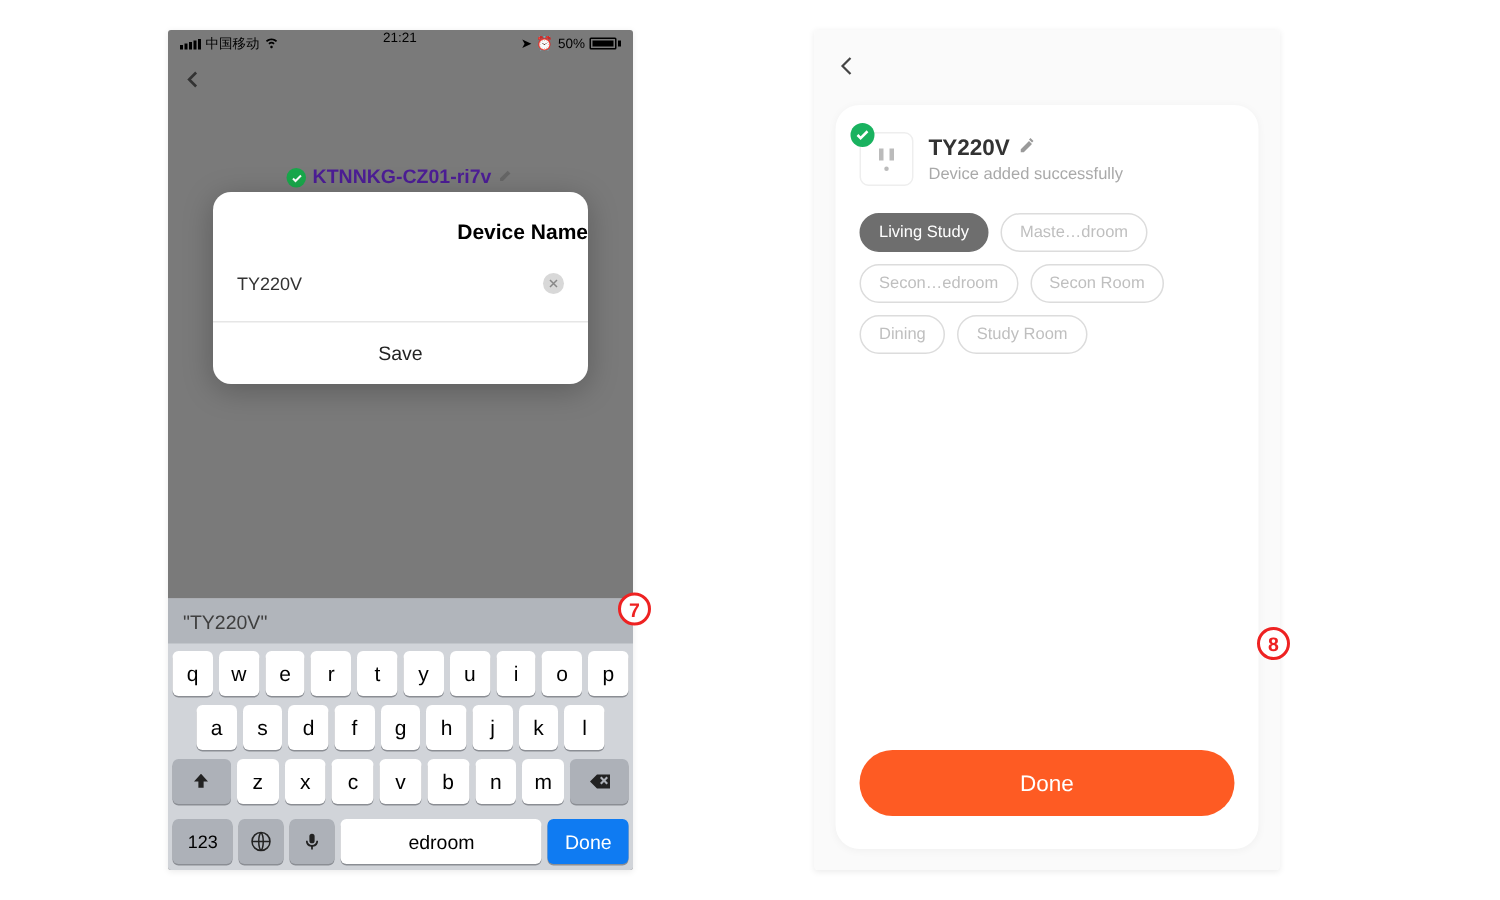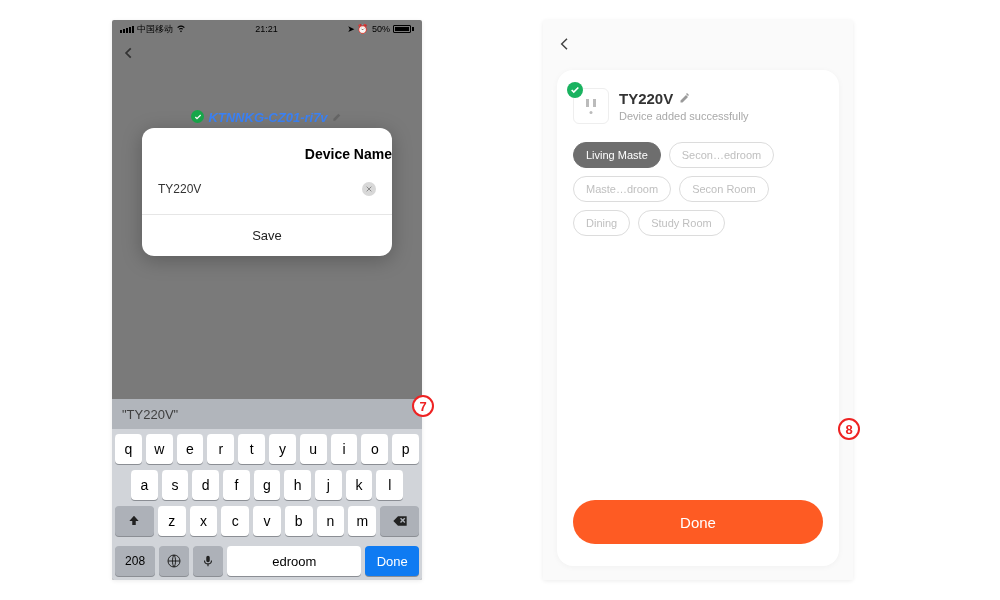--- a/index.html
+++ b/index.html
@@ -4,35 +4,35 @@
   <style>
     * { margin: 0; padding: 0; box-sizing: border-box; font-family: -apple-system, BlinkMacSystemFont, "Helvetica Neue", Arial, sans-serif; }
     body { background: #fff; width: 1000px; height: 600px; position: relative; overflow: hidden; }
 
     .phone { position: absolute; top: 20px; width: 310px; height: 560px; background: #fff; border-radius: 2px; overflow: hidden; box-shadow: 0 1px 4px rgba(0,0,0,0.08); }
     .phone-left { left: 112px; }
     .phone-right { left: 543px; }
 
     
     .dim-bg { position: absolute; inset: 0; background: #7a7a7a; }
-    .status-bar { position: absolute; top: 0; left: 0; right: 0; height: 18px; display: flex; align-items: center; justify-content: space-between; padding: 0 8px; font-size: 9px; color: #000; z-index: 5; }
+    .status-bar { position: absolute; top: 0; left: 0; right: 0; height: 18px; display: flex; justify-content: space-between; padding: 0 8px; font-size: 9px; color: #000; z-index: 5; }
     .status-left { display: flex; align-items: center; gap: 3px; }
     .status-right { display: flex; align-items: center; gap: 3px; }
     .signal-dots { display: inline-flex; gap: 1px; align-items: flex-end; }
     .signal-dots span { width: 2px; background: #000; }
     .signal-dots span:nth-child(1){height:3px}.signal-dots span:nth-child(2){height:4px}.signal-dots span:nth-child(3){height:5px}.signal-dots span:nth-child(4){height:6px}.signal-dots span:nth-child(5){height:7px}
     .battery { display: inline-flex; align-items: center; }
     .battery-shell { width: 18px; height: 8px; border: 1px solid #000; border-radius: 1px; position: relative; }
     .battery-shell::after { content:""; position:absolute; left:1px; top:1px; bottom:1px; width: 90%; background:#000; }
     .battery-tip { width: 2px; height: 4px; background:#000; margin-left:1px; }
 
     .back-chevron { position: absolute; top: 26px; left: 10px; width: 14px; height: 14px; z-index:4; }
     .back-chevron svg { width: 14px; height: 14px; }
 
-    .bg-device-line { position: absolute; top: 90px; left: 0; right: 0; text-align: center; font-size: 13px; font-weight: 600; color: #3b82f6; z-index:1; display:flex; justify-content:center; align-items:flex-start; gap:4px;font-style:italic;}
+    .bg-device-line { position: absolute; top: 90px; left: 0; right: 0; text-align: center; font-size: 13px; font-weight: 600; color: #4c1d95; z-index:1; display:flex; justify-content:center; align-items:flex-end; gap:4px;}
     .bg-device-check { width:13px; height:13px; border-radius:50%; background:#18a84b; display:inline-flex; align-items:center; justify-content:center; }
     .bg-device-check svg { width:8px; height:8px; }
 
     .modal { position: absolute; top: 108px; left: 30px; right: 30px; background: #fff; border-radius: 12px; z-index: 6; box-shadow: 0 4px 20px rgba(0,0,0,0.25); overflow: hidden; }
     .modal-title { text-align: right; font-size: 14px; font-weight: 600; padding: 18px 0 14px; }
     .modal-input-row { display: flex; align-items: center; padding: 6px 16px 18px; }
     .modal-input { flex: 1; font-size: 12px; color: #333; border: none; outline: none; background: transparent; }
     .clear-btn { width: 14px; height: 14px; border-radius: 50%; background: #d8d8d8; display: inline-flex; align-items: center; justify-content: center; }
     .clear-btn svg { width: 8px; height: 8px; }
     .modal-actions { display: flex; border-top: 1px solid #e6e6e6; }
@@ -192,21 +192,21 @@
         <div class="key">n</div>
         <div class="key">m</div>
         <div class="key key-func key-wide">
           <svg viewBox="0 0 24 24" width="16" height="16">
               <path fill="#222" d="M22 5H9l-7 7 7 7h13V5zm-8.5 10L12 13.5 14.5 11 12 8.5 13.5 7 16 9.5 18.5 7 20 8.5 17.5 11 20 13.5 18.5 15 16 12.5z"></path>
             </svg>
         </div>
       </div>
     </div>
     <div class="kb-bottom">
-      <div class="key key-123">208</div>
+      <div class="key key-123">123</div>
       <div class="key key-globe">
         <svg viewBox="0 0 24 24" width="16" height="16">
             <circle cx="12" cy="12" r="9" fill="none" stroke="#222" stroke-width="1.5"></circle>
             <path fill="none" stroke="#222" stroke-width="1.5" d="M3 12h18M12 3c3 3 3 15 0 18M12 3c-3 3-3 15 0 18"></path>
           </svg>
       </div>
       <div class="key key-mic">
         <svg viewBox="0 0 24 24" width="14" height="14">
             <path fill="#222" d="M12 14a3 3 0 003-3V6a3 3 0 10-6 0v5a3 3 0 003 3zm5-3a5 5 0 01-10 0H5a7 7 0 006 6.9V21h2v-3.1A7 7 0 0019 11h-2z"></path>
           </svg>
@@ -244,23 +244,23 @@
               <svg viewBox="0 0 24 24">
                   <path fill="#9a9a9a" d="M3 17l11-11 4 4-11 11H3v-4zM14 4l2-2 4 4-2 2z"></path>
                 </svg>
             </span>
           </div>
           <div class="sub">Device added successfully</div>
         </div>
       </div>
 
       <div class="chips">
-        <div class="chip chip-selected">Living Maste</div>
+        <div class="chip chip-selected">Living Study</div>
+        <div class="chip">Maste…droom</div>
         <div class="chip">Secon…edroom</div>
-        <div class="chip">Maste…droom</div>
         <div class="chip">Secon Room</div>
         <div class="chip">Dining</div>
         <div class="chip">Study Room</div>
       </div>
 
       <div class="done-btn">Done</div>
     </div>
   </div>
 </div>
 

